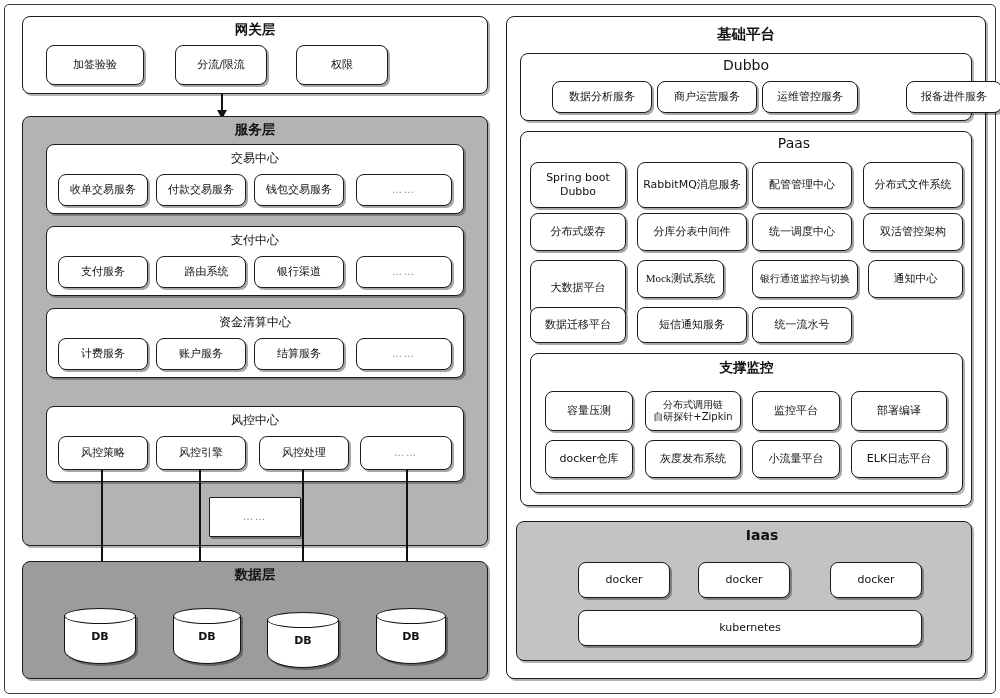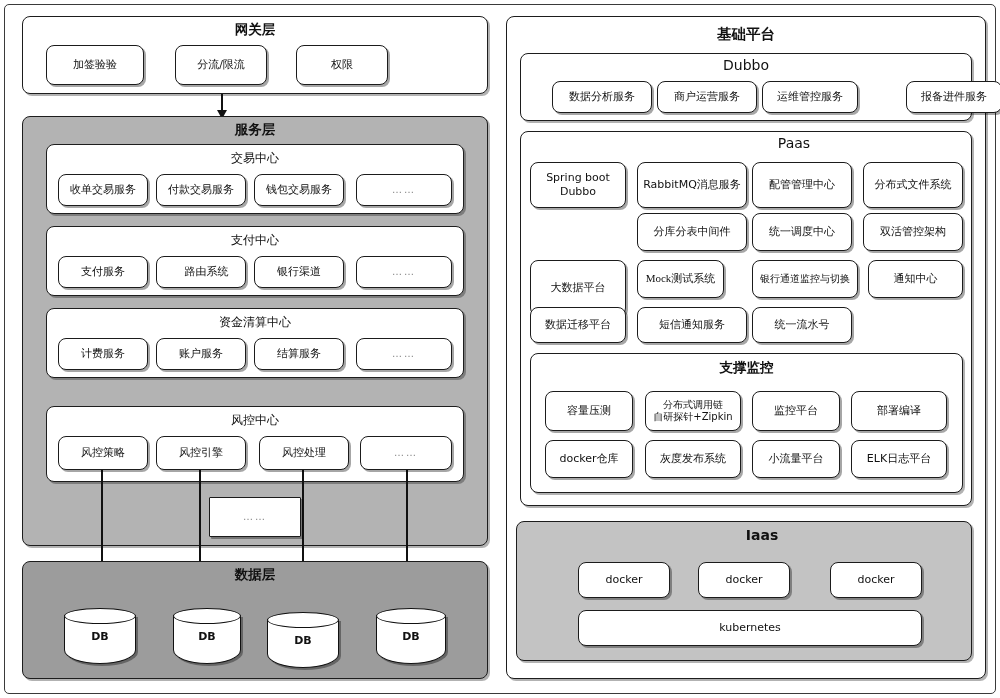--- a/index.html
+++ b/index.html
@@ -257,20 +257,23 @@
   <div class="leaf" style="left:637px;top:162px;width:110px;height:46px;">
     <span>RabbitMQ消息服务</span>
   </div>
   <div class="leaf" style="left:752px;top:162px;width:100px;height:46px;">
     <span>配管管理中心</span>
   </div>
   <div class="leaf" style="left:863px;top:162px;width:100px;height:46px;">
     <span>分布式文件系统</span>
   </div>
 
+  <div class="leaf" style="left:530px;top:213px;width:96px;height:38px;">
+    <span>分布式缓存</span>
+  </div>
   <div class="leaf" style="left:637px;top:213px;width:110px;height:38px;">
     <span>分库分表中间件</span>
   </div>
   <div class="leaf" style="left:752px;top:213px;width:100px;height:38px;">
     <span>统一调度中心</span>
   </div>
   <div class="leaf" style="left:863px;top:213px;width:100px;height:38px;">
     <span>双活管控架构</span>
   </div>
 

